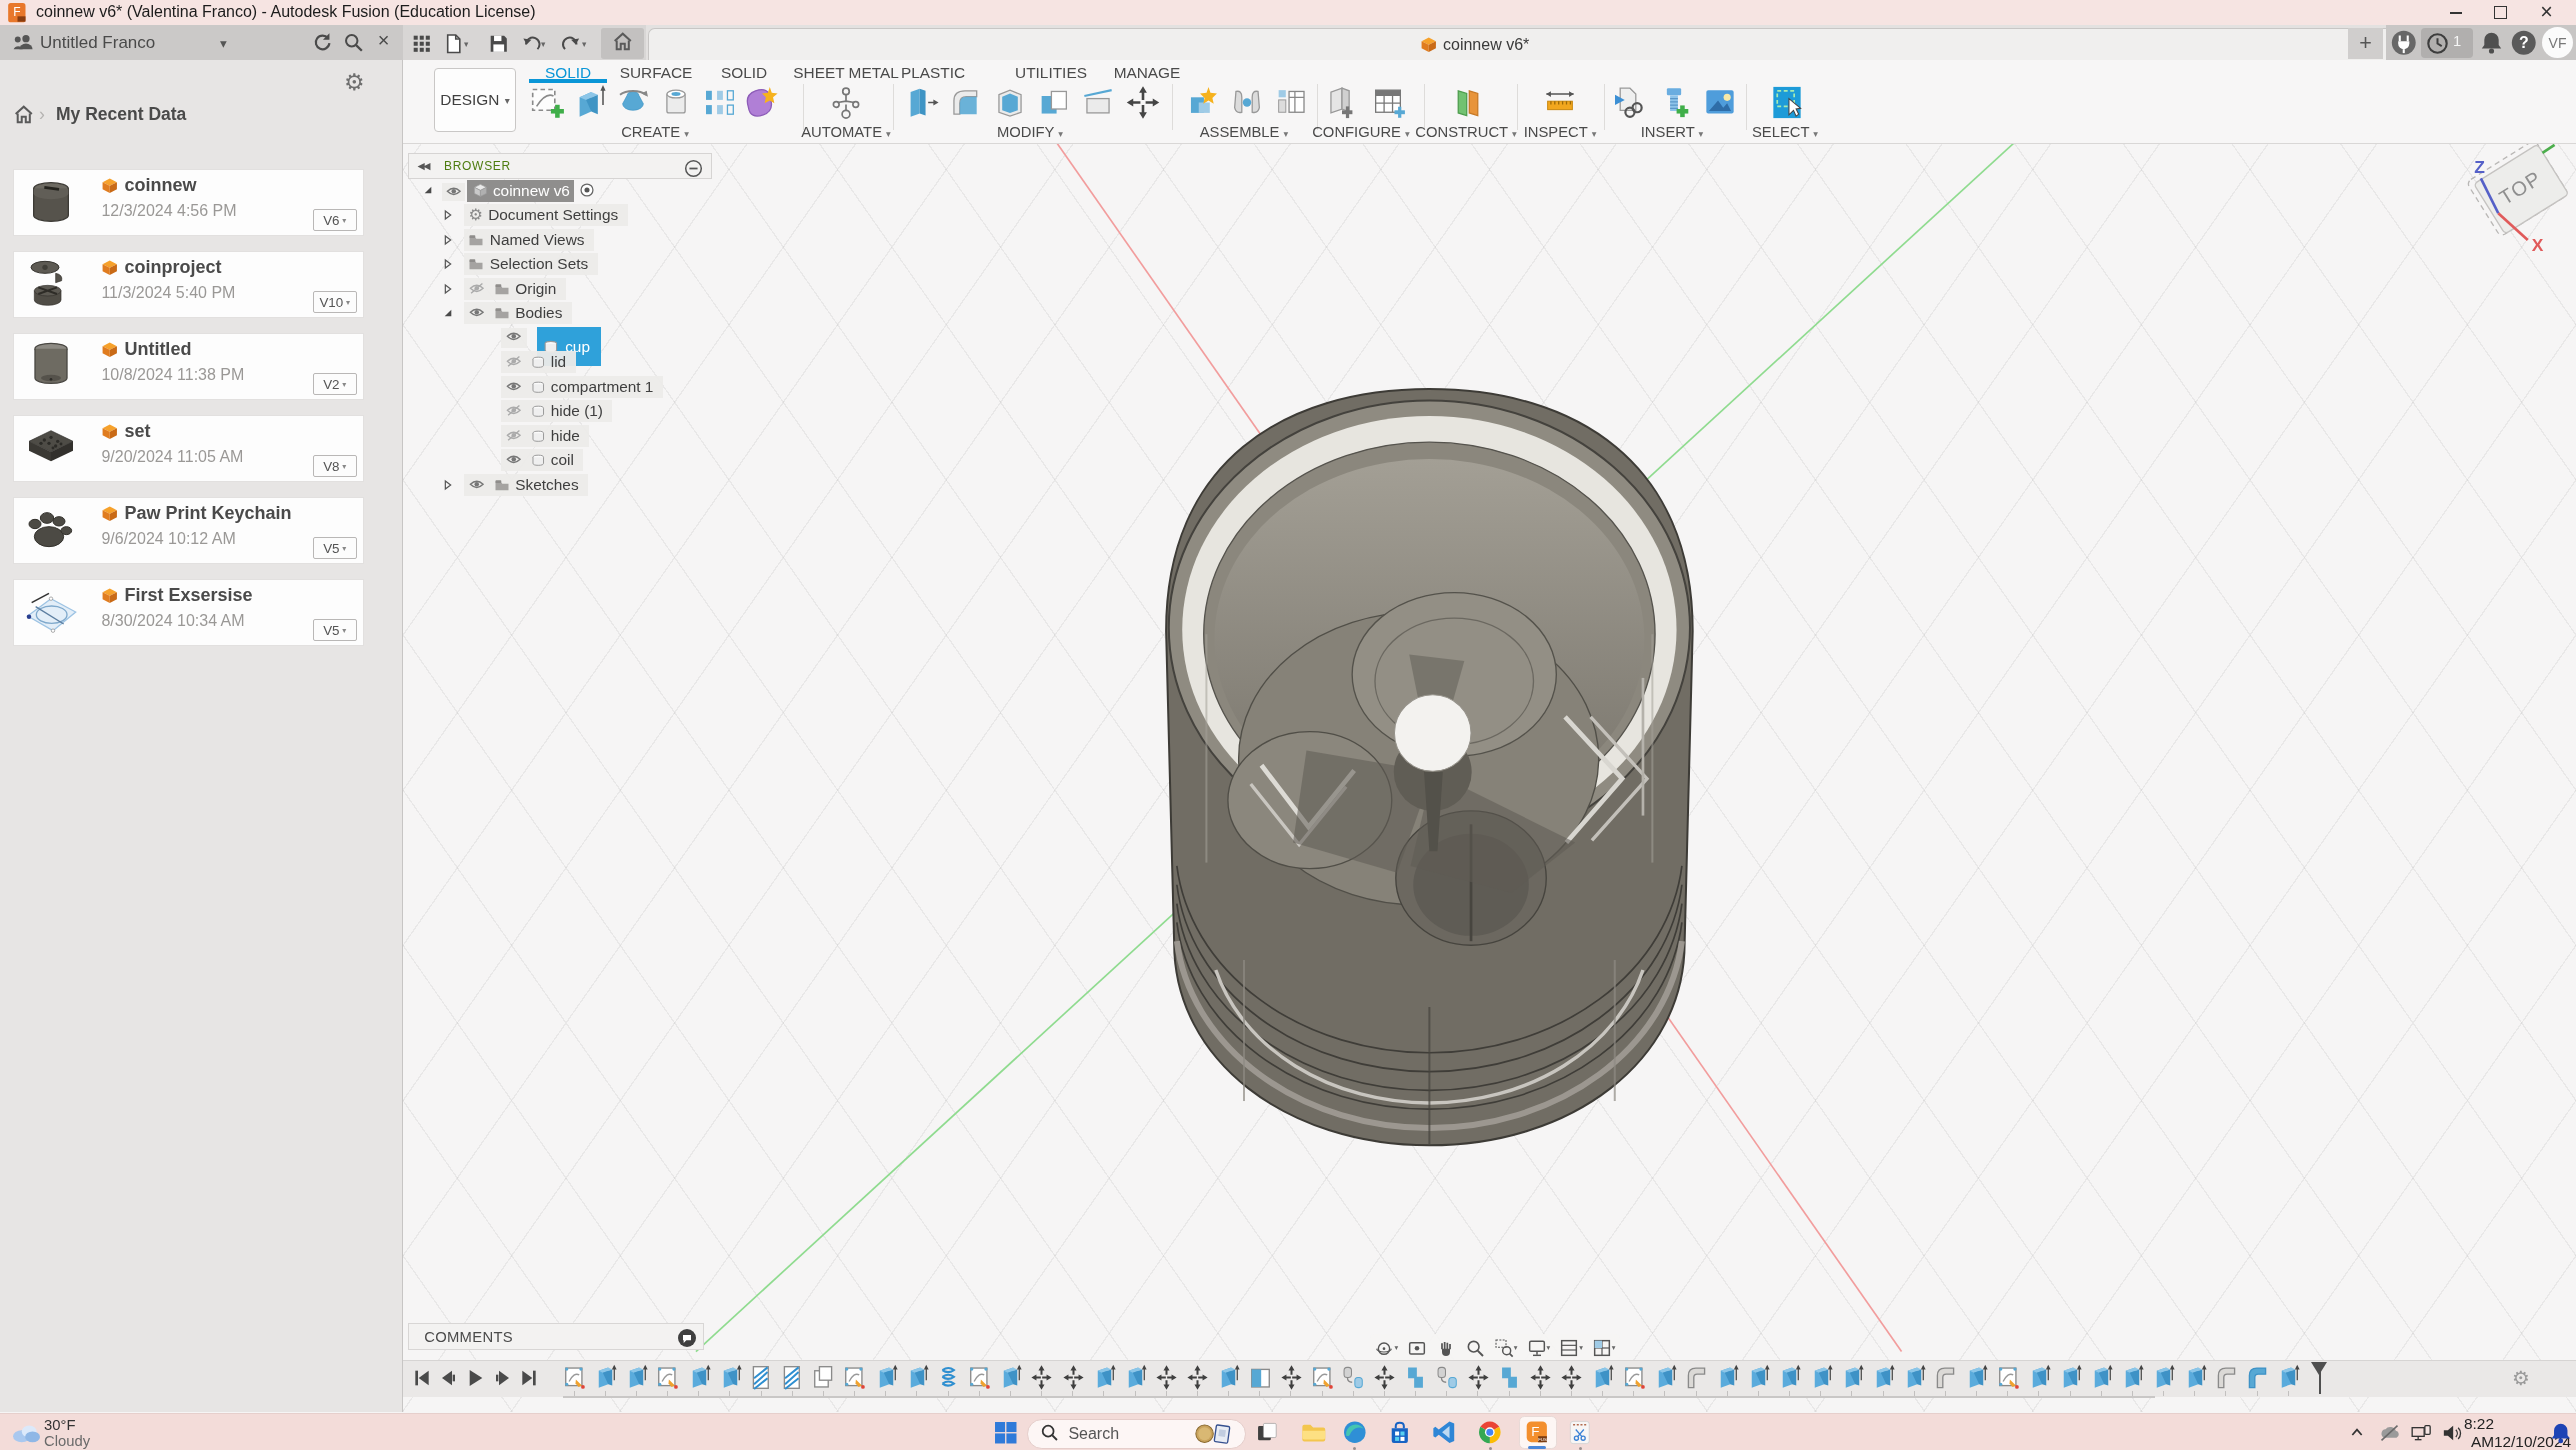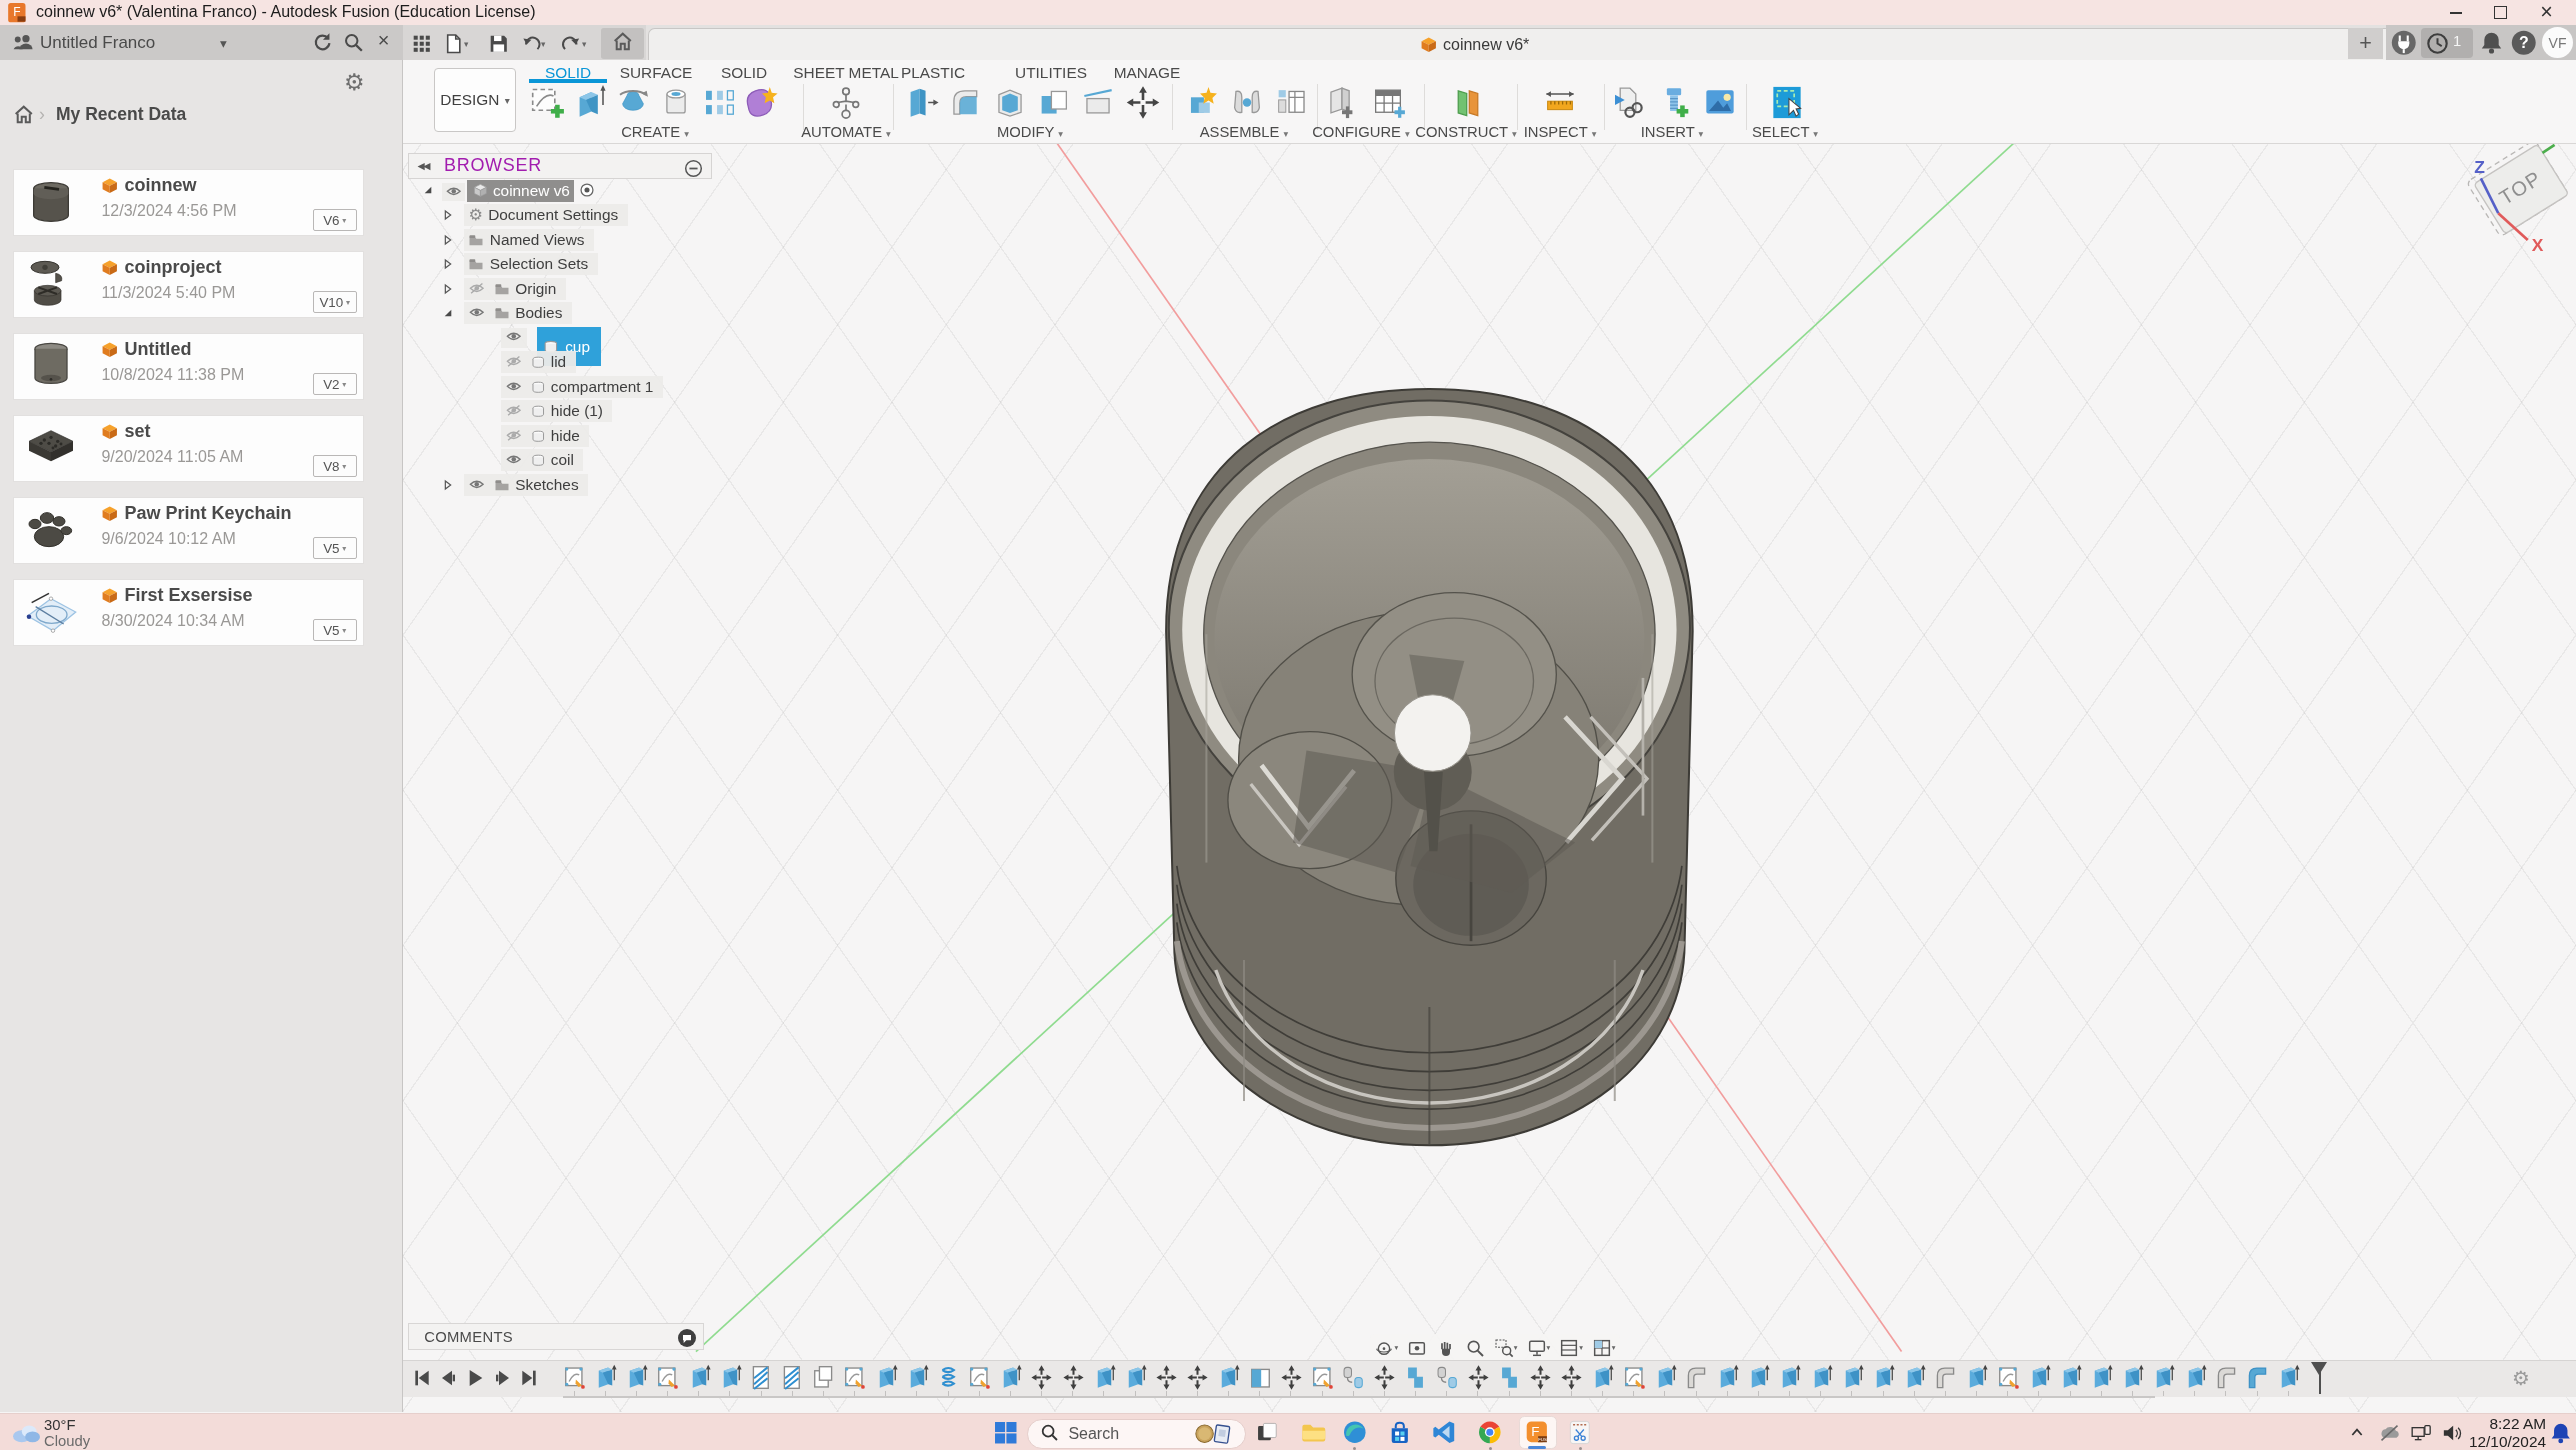--- a/index.html
+++ b/index.html
@@ -397,21 +397,21 @@
       <text x="48" y="58" font-size="26" font-weight="bold" fill="#5560c8">Z</text>
       <line x1="58" y1="66" x2="84" y2="118" stroke="#5560c8" stroke-width="4"></line>
       <line x1="84" y1="118" x2="128" y2="158" stroke="#e05a5a" stroke-width="4"></line>
       <text x="134" y="174" font-size="26" font-weight="bold" fill="#e05a5a">X</text>
       <line x1="150" y1="28" x2="168" y2="16" stroke="#4cae4c" stroke-width="4"></line>
     </svg>
 
     <div id="browserPanel" class="abs">
       <div id="browserHdr">
         <span style="margin-left:8px;font-size:9.4px;color:#555;letter-spacing:-1.3px;">◀◀</span>
-        <span style="margin-left:14.8px;font-size:18px;color:#a21caf;letter-spacing:0.7px;">BROWSER</span>
+        <span style="margin-left:14.8px;font-size:12px;color:#4d7c0f;letter-spacing:0.7px;">BROWSER</span>
         <span style="position:absolute;right:8px;top:4.7px;" id="minusCirc"><svg width="19" height="19" viewBox="0 0 28 28">
               <circle cx="14" cy="14" r="11.5" fill="none" stroke="#555" stroke-width="2.2"></circle>
               <line x1="8" y1="14" x2="20" y2="14" stroke="#555" stroke-width="2.6"></line>
             </svg></span>
       </div>
       <div id="browserRows">
           <div style="position: absolute; left: 0px; top: 27px; width: 304px; height: 21.5px;">
             <div style="position: absolute; left: 13.4px; top: 4px;"><svg width="12" height="12" viewBox="0 0 18 18">
                 <path d="M4 14 L14 14 L14 4 Z" fill="#4a4a4a"></path>
               </svg></div>
@@ -1283,21 +1283,21 @@
       <span style="margin-left:9.4px;font-size:16px;color:#555;">Search</span>
       <span style="position:absolute;right:8px;top:3.4px;" id="coinThumb"><svg width="42" height="21.5" viewBox="0 0 62 32">
             <circle cx="14" cy="16" r="13" fill="#c8a25c" stroke="#8a6a30" stroke-width="1.5"></circle>
             <circle cx="14" cy="16" r="9.5" fill="#d9b873"></circle>
             <rect x="30" y="4" width="20" height="25" rx="2" fill="#e8ecf4" stroke="#35508f" stroke-width="2" transform="rotate(8 40 16)"></rect>
             <rect x="35" y="10" width="10" height="10" fill="#c2cde0" transform="rotate(8 40 16)"></rect>
           </svg></span>
     </div>
     <div id="tbApps"></div>
     <div id="tbTray">
-      <div class="abs" style="left:2464px;top:1.3px;width:82px;display:flex;flex-direction:column;align-items:flex-end;">
+      <div class="abs" style="left:2464px;top:1.3px;width:82px;display:flex;align-items:flex-end;">
         <span class="trayTxt">8:22 AM</span>
         <span class="trayTxt">12/10/2024</span>
       </div>
       <span class="abs" style="left:2550px;top:7.4px;" id="bellBlue"><svg width="21.5" height="23" viewBox="0 0 32 32">
             <path d="M16 3 a10 10 0 0 1 10 10 v7 l3.5 5 H2.5 L6 20 v-7 A10 10 0 0 1 16 3 Z" fill="#1d43b5"></path>
             <circle cx="16" cy="28.5" r="3.6" fill="#1d43b5"></circle>
           </svg></span>
     <div class="abs" style="position: absolute; left: 2347px; top: 8.7px;"><svg width="20" height="20" viewBox="0 0 30 30">
             <path d="M8 18 L15 10 L22 18" stroke="#333" fill="none" stroke-width="2.6"></path>
           </svg></div>

